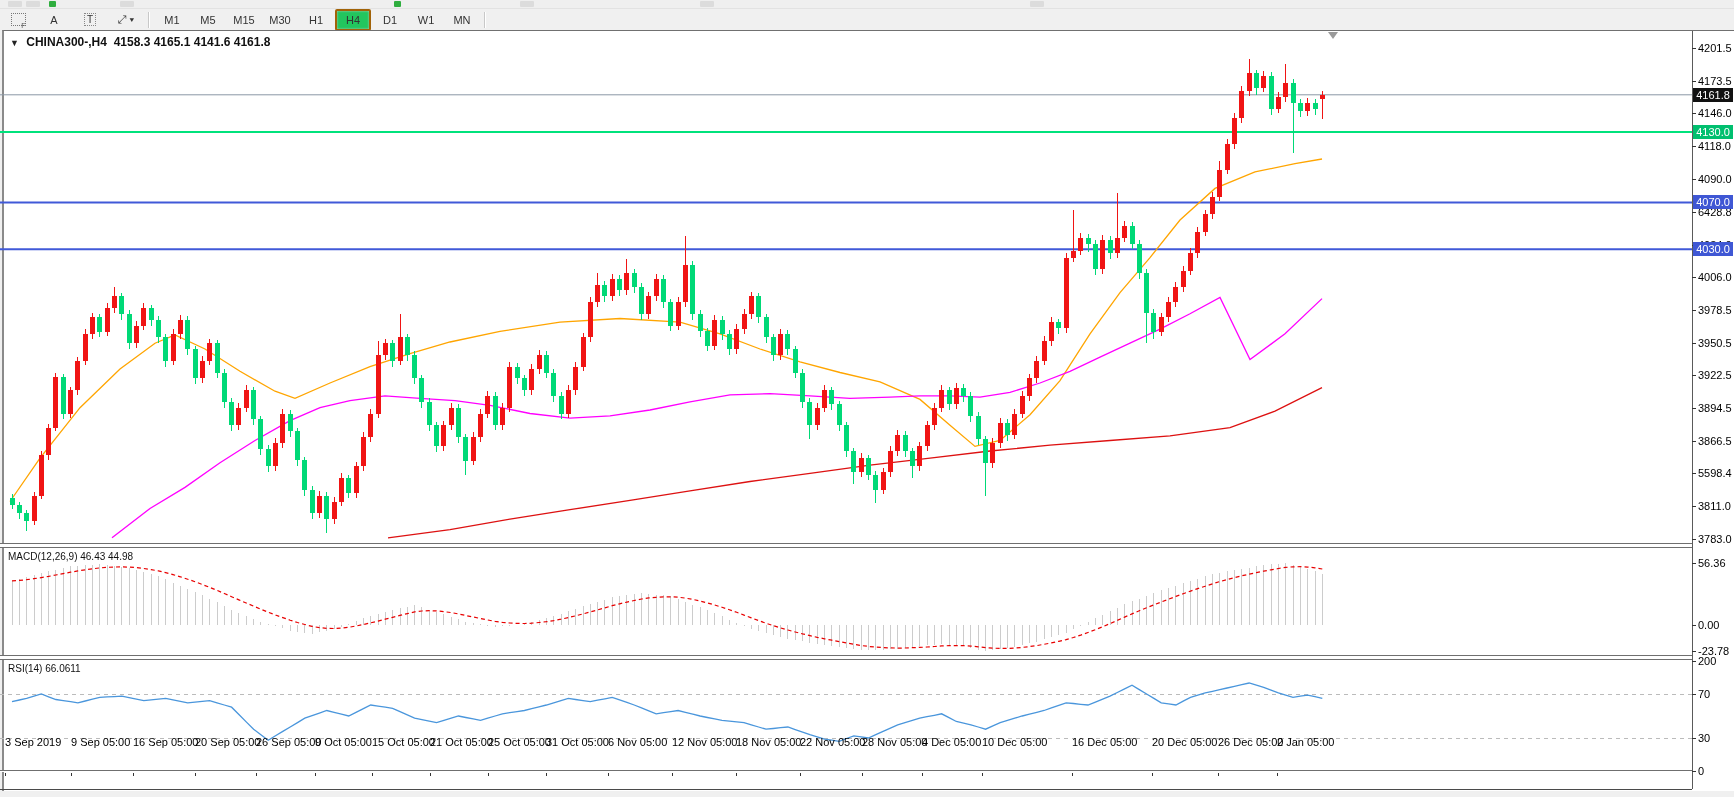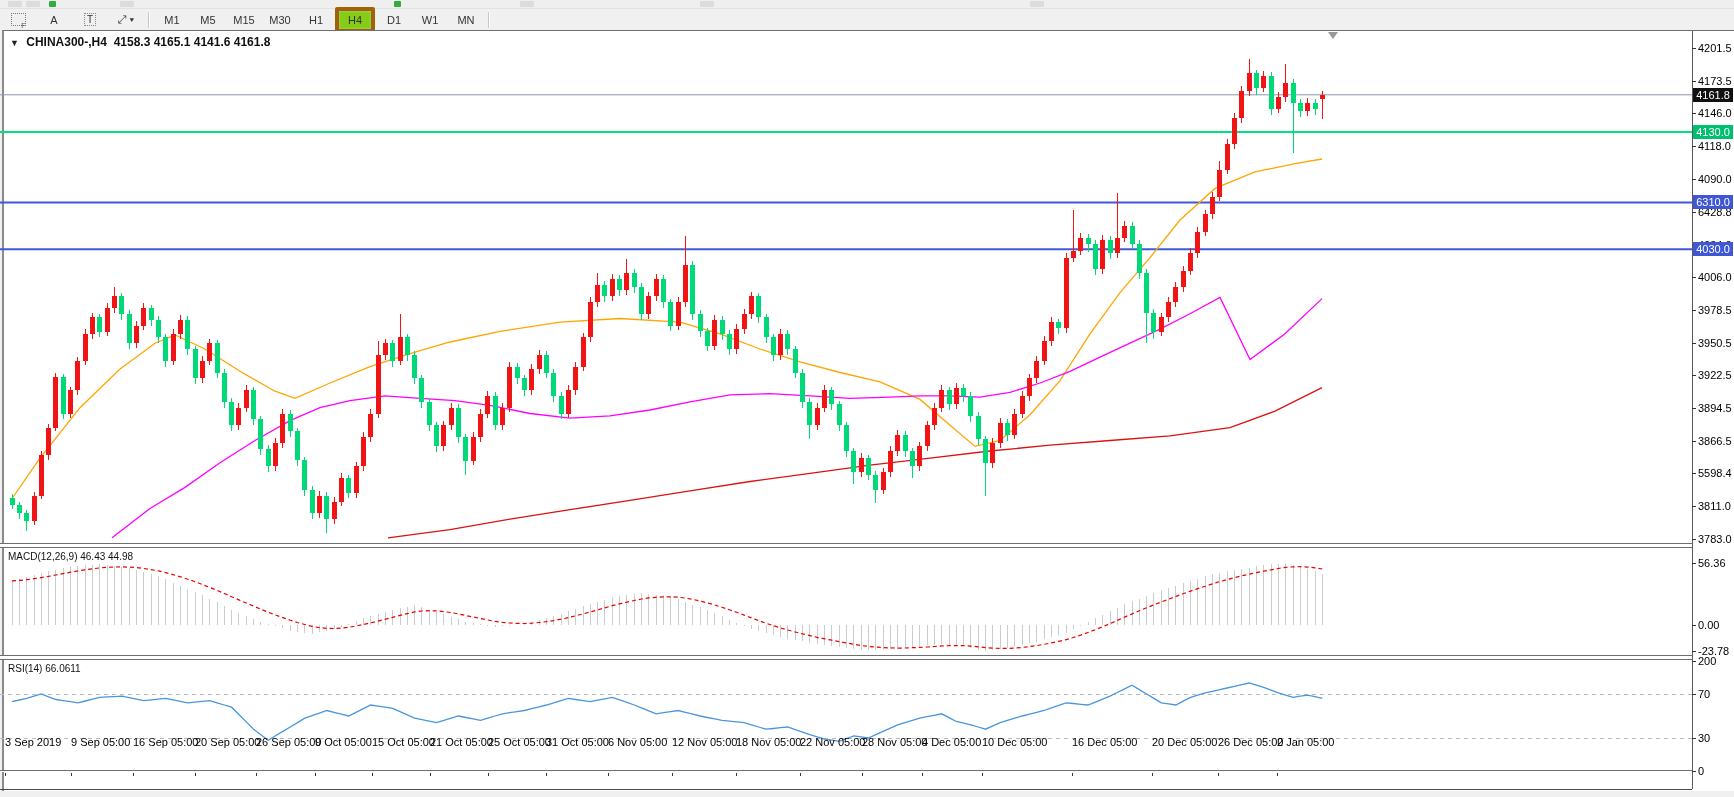--- a/index.html
+++ b/index.html
@@ -6,21 +6,21 @@
   .app{position:relative;width:1734px;height:797px;background:#f0f0f0;overflow:hidden;
        font-family:"Liberation Sans",sans-serif;-webkit-font-smoothing:none;}
   
   .topstrip{position:absolute;left:0;top:0;width:1734px;height:8px;background:#efefef;border-bottom:1px solid #e2e2e2;}
   .topstrip .blob{position:absolute;top:1px;height:6px;width:14px;background:#dcdcdc;border-radius:1px;}
   .topstrip .green{background:#2fae3f;width:7px;}
   
   .toolbar{position:absolute;left:0;top:9px;width:1734px;height:21px;background:#f0f0f0;display:flex;align-items:center;}
   .tbtn{height:18px;min-width:22px;padding:0 5px;margin:0 1px;display:flex;align-items:center;justify-content:center;
         font-size:11px;color:#333;border:1px solid transparent;border-radius:2px;cursor:default;}
-  .tbtn.active{background:#84cc16;border:4px solid #a16207;box-shadow:inset 0 0 2px #ccc;}
+  .tbtn.active{background:#22c55e;border:2px solid #a16207;box-shadow:inset 0 0 2px #ccc;}
   .toolsep{width:1px;height:16px;background:#c8c8c8;border-right:1px solid #fff;margin:0 4px;}
   .gridglyph{width:13px;height:11px;border:1px dotted #777;position:relative;}
   .gridglyph i{position:absolute;right:-1px;bottom:-4px;font-size:7px;font-style:normal;color:#555;}
   .boxT{border:1px dotted #888;padding:0 2px;font-size:10px;}
   
   .chartwin{position:absolute;left:2px;top:30px;width:1732px;height:760px;background:#fff;
             border-top:1px solid #707070;border-left:2px solid #8a8a8a;}
   .sep{position:absolute;left:0;width:1692px;border-top:1px solid #6f6f6f;border-bottom:1px solid #6f6f6f;height:3px;background:#fff;z-index:5;}
   .botline{position:absolute;left:0;top:789px;width:1692px;border-top:1px solid #4a4a4a;z-index:5;}
   .axisline{position:absolute;left:1692px;top:31px;width:1px;height:758px;background:#5a5a5a;z-index:5;}
@@ -700,21 +700,21 @@
       <div class="tickdash" style="top:661px"></div>
       <div class="pricelab" style="top:655px">200</div>
       <div class="tickdash" style="top:694px"></div>
       <div class="pricelab" style="top:688px">70</div>
       <div class="tickdash" style="top:738px"></div>
       <div class="pricelab" style="top:732px">30</div>
       <div class="tickdash" style="top:771px"></div>
       <div class="pricelab" style="top:765px">0</div>
       <div class="ptag" style="top:88px;background:#111111">4161.8</div>
       <div class="ptag" style="top:125px;background:#00bf6f">4130.0</div>
-      <div class="ptag" style="top:195px;background:#3f57d4">6310.0</div>
+      <div class="ptag" style="top:195px;background:#3f57d4">4070.0</div>
       <div class="ptag" style="top:242px;background:#3f57d4">4030.0</div>
     </div>
   <div id="dates">
       <div class="datetick" style="left:5px"></div>
       <div class="datelab" style="left:5px">3 Sep 2019</div>
       <div class="datetick" style="left:71px"></div>
       <div class="datelab" style="left:71px">9 Sep 05:00</div>
       <div class="datetick" style="left:133px"></div>
       <div class="datelab" style="left:133px">16 Sep 05:00</div>
       <div class="datetick" style="left:195px"></div>

